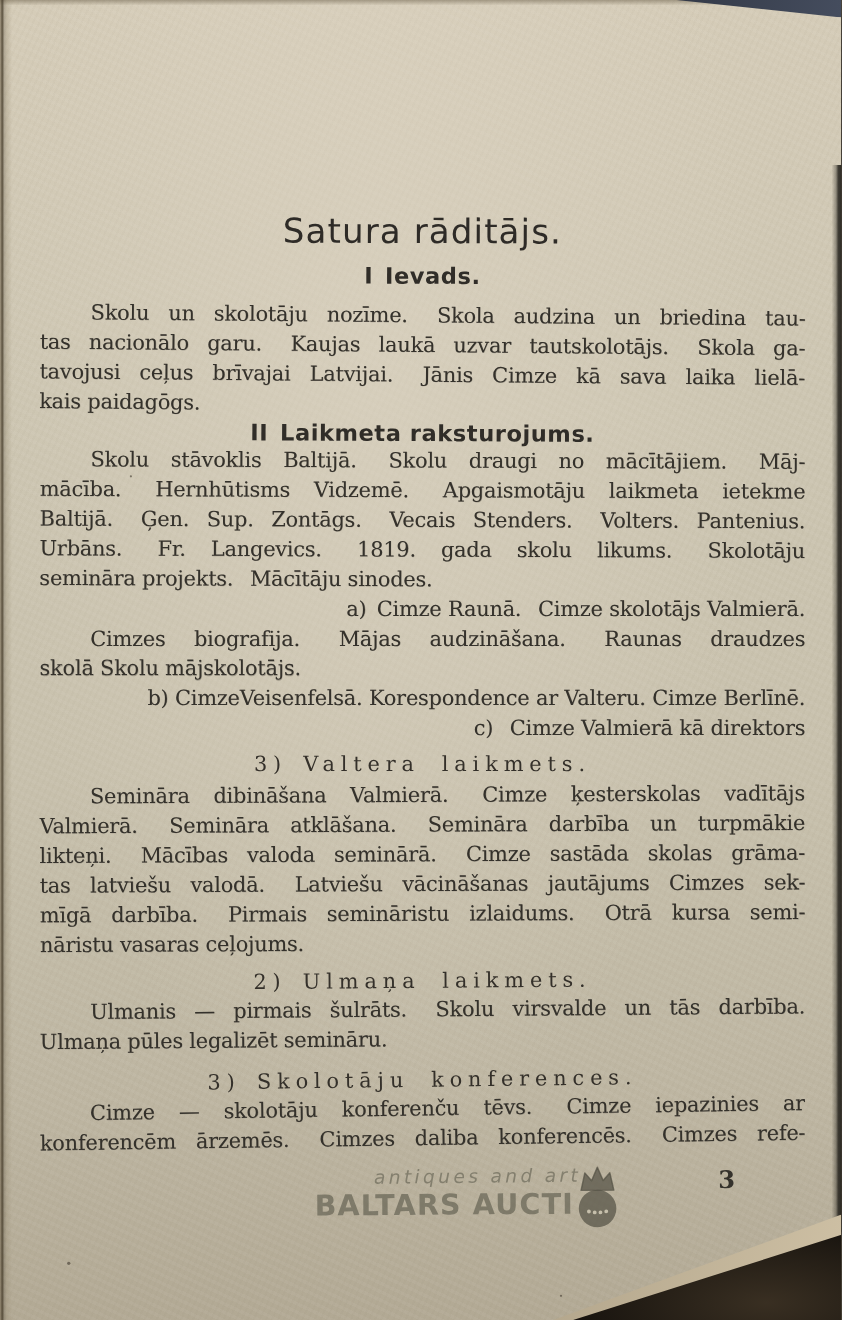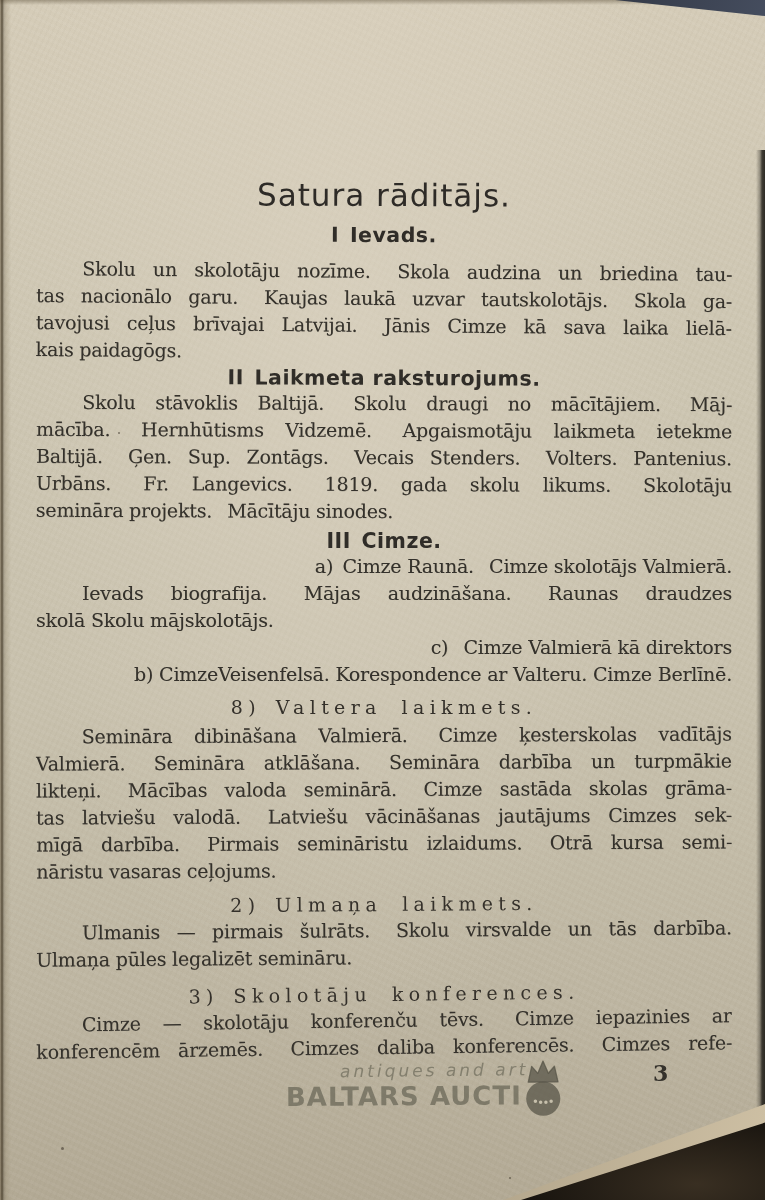--- a/index.html
+++ b/index.html
@@ -30,21 +30,21 @@
     background:linear-gradient(100deg,#333947,#454d5e);}
   .fold-br{position:absolute;right:0;bottom:0;width:262px;height:102px;
     clip-path:polygon(0 100%,100% 6%,100% 100%);
     background:linear-gradient(105deg,#b2a58b,#cfc1a5);}
   .corner-br{position:absolute;right:0;bottom:0;width:244px;height:88px;
     clip-path:polygon(0 100%,100% 12%,100% 100%);
     background:radial-gradient(ellipse at 72% 82%, #392f22, #17130e 72%);}
   .speck{position:absolute;width:3px;height:3px;border-radius:50%;background:rgba(55,48,38,.55);}
 
   
-  .content{position:absolute;left:36px;top:176px;width:696px;color:#34312b;}
+  .content{position:absolute;left:36px;top:192px;width:696px;color:#34312b;}
   .title{
     margin:0;font-family:"DejaVu Sans","Liberation Sans",sans-serif;
     font-weight:normal;font-size:31px;line-height:38px;letter-spacing:1px;
     text-align:center;color:#2e2b27;transform:rotate(.2deg);white-space:pre-wrap;
   }
   .rh{
     margin:0;font-family:"DejaVu Sans","Liberation Sans",sans-serif;
     font-weight:bold;font-size:20.5px;line-height:24px;letter-spacing:.5px;
     text-align:center;color:#302d28;white-space:pre-wrap;
   }
@@ -120,30 +120,29 @@
 
     <h2 class="rh" id="h2">II Laikmeta raksturojums.</h2>
     <div class="para" id="p2">
       <div class="jline ind">Skolu stāvoklis Baltijā.  Skolu draugi no mācītājiem.  Māj-</div>
       <div class="jline">mācība.  Hernhūtisms Vidzemē.  Apgaismotāju laikmeta ietekme</div>
       <div class="jline">Baltijā.  Ģen. Sup. Zontāgs.  Vecais Stenders.  Volters. Pantenius.</div>
       <div class="jline">Urbāns.  Fr. Langevics.  1819. gada skolu likums.  Skolotāju</div>
       <div class="line">semināra projekts.  Mācītāju sinodes.</div>
     </div>
 
-    <h2 class="rh" id="h3">III Cimze.</h2>
     <div class="para" id="pc">
       <div class="line item">a) Cimze Raunā.  Cimze skolotājs Valmierā.</div>
-      <div class="jline ind">Ievads biografija.  Mājas audzināšana.  Raunas draudzes</div>
+      <div class="jline ind">Cimzes biografija.  Mājas audzināšana.  Raunas draudzes</div>
       <div class="line">skolā Skolu mājskolotājs.</div>
+      <div class="line item">b) CimzeVeisenfelsā. Korespondence ar Valteru. Cimze Berlīnē.</div>
       <div class="line item">c)  Cimze Valmierā kā direktors</div>
-      <div class="line item">b) CimzeVeisenfelsā. Korespondence ar Valteru. Cimze Berlīnē.</div>
     </div>
 
-    <div class="sh" id="sh1">8) Valtera laikmets.</div>
+    <div class="sh" id="sh1">3) Valtera laikmets.</div>
     <div class="para" id="p4">
       <div class="jline ind">Semināra dibināšana Valmierā.  Cimze ķesterskolas vadītājs</div>
       <div class="jline">Valmierā.  Semināra atklāšana.  Semināra darbība un turpmākie</div>
       <div class="jline">likteņi.  Mācības valoda seminārā.  Cimze sastāda skolas grāma-</div>
       <div class="jline">tas latviešu valodā.  Latviešu vācināšanas jautājums Cimzes sek-</div>
       <div class="jline">mīgā darbība.  Pirmais semināristu izlaidums.  Otrā kursa semi-</div>
       <div class="line">nāristu vasaras ceļojums.</div>
     </div>
 
     <div class="sh" id="sh2">2) Ulmaņa laikmets.</div>

